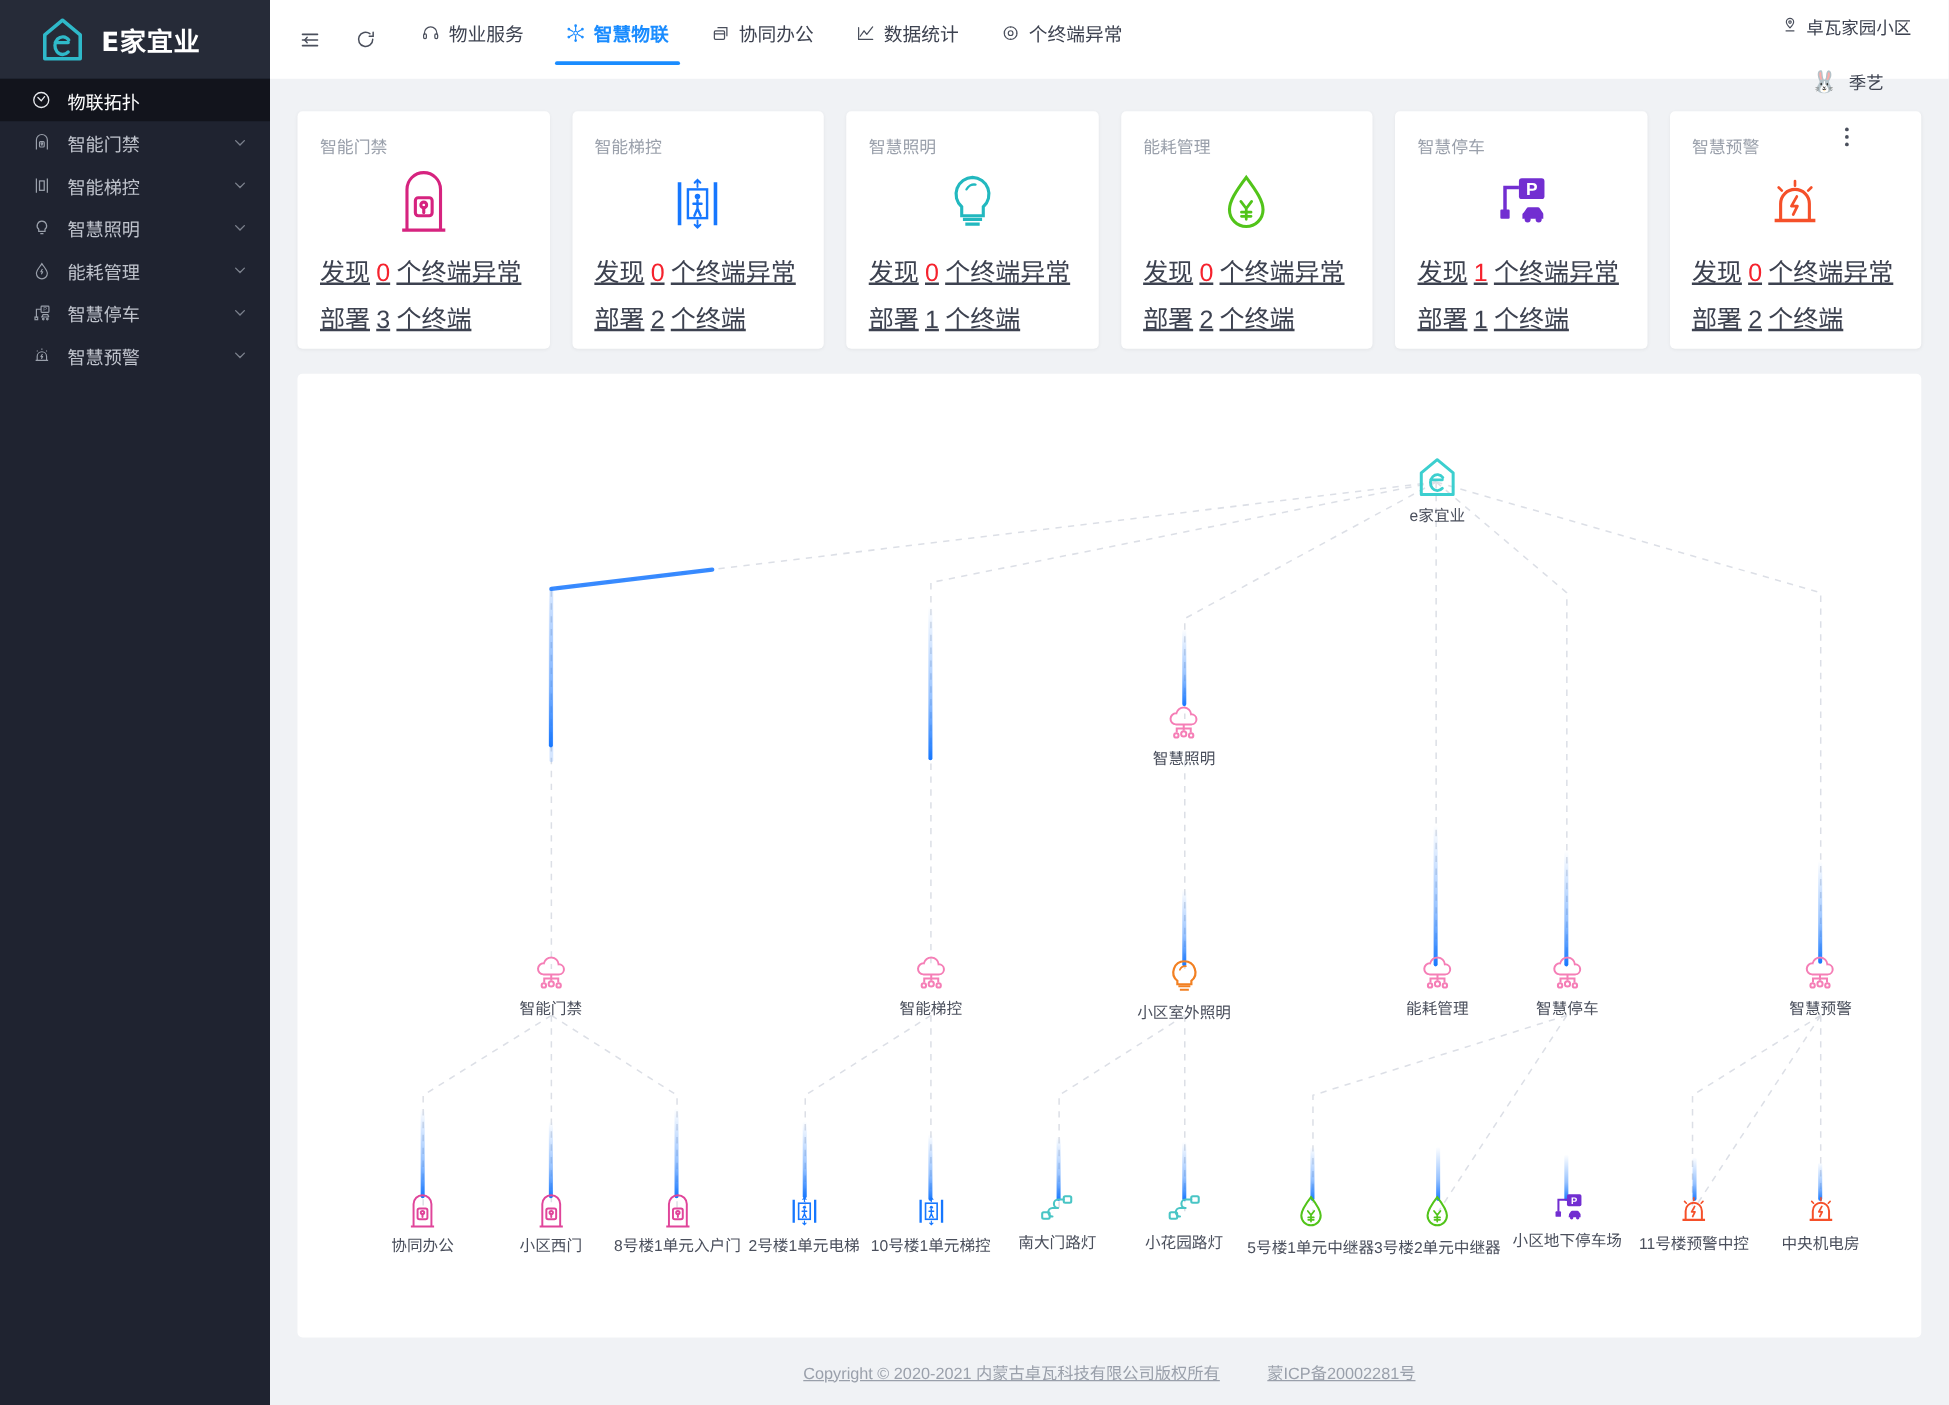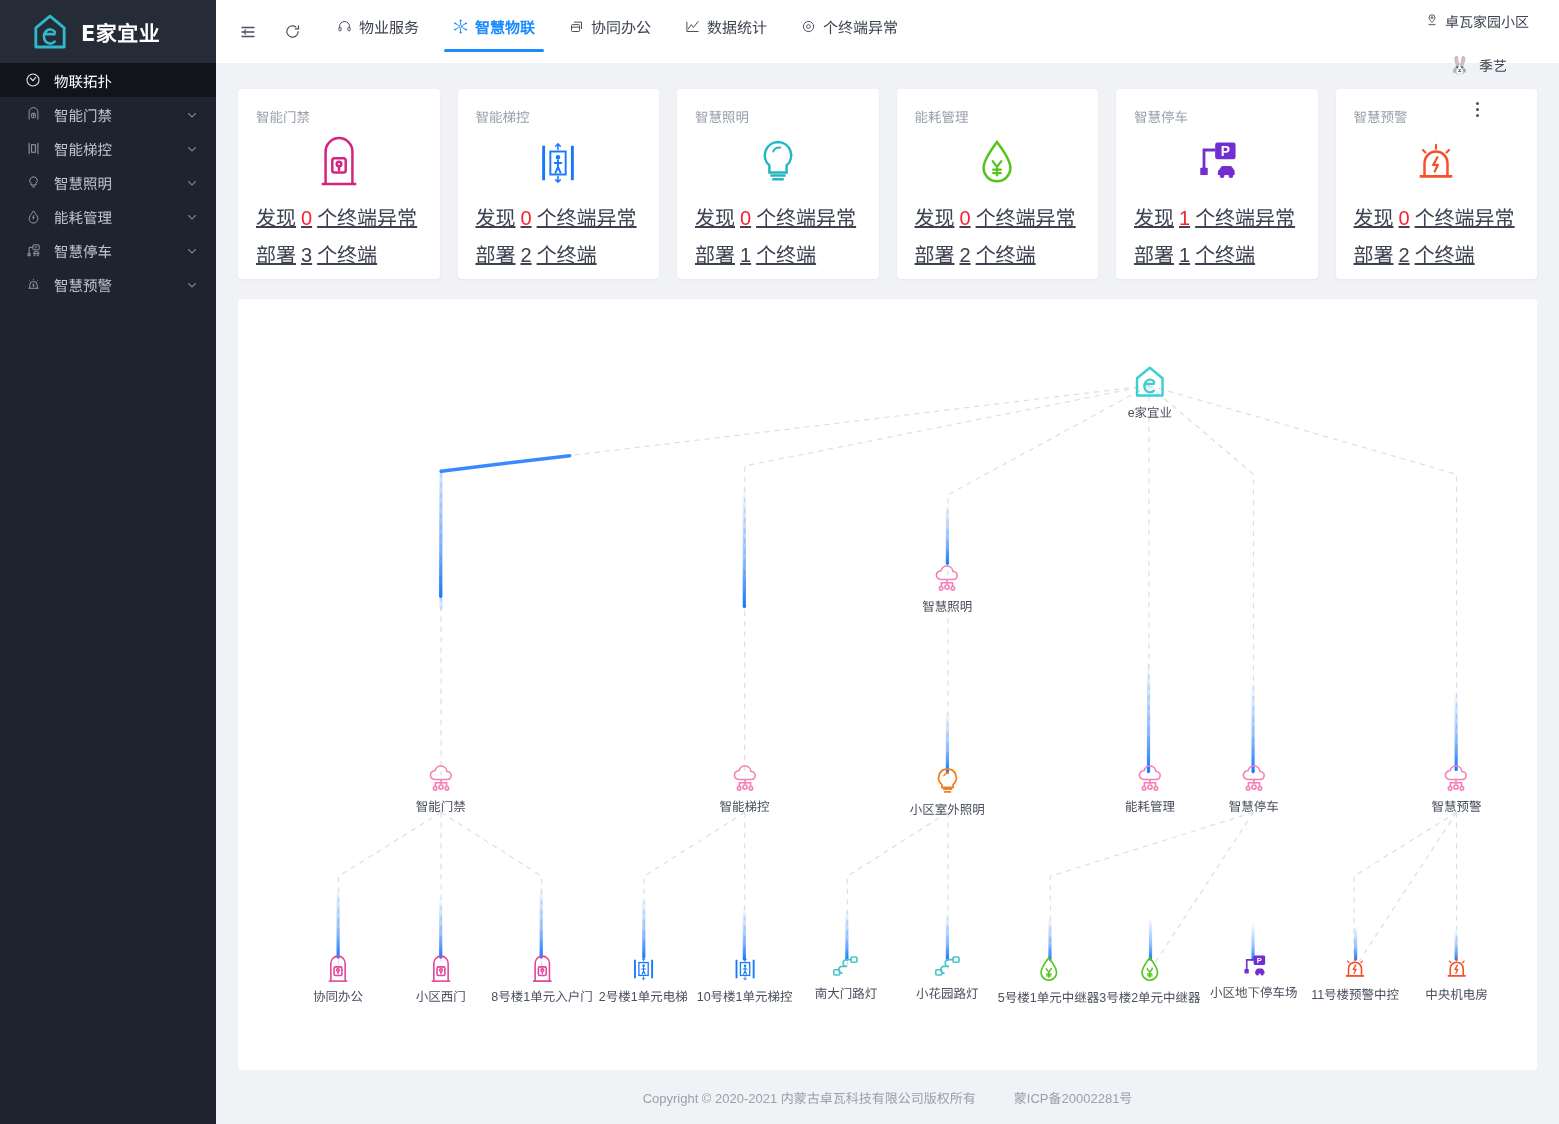--- a/index.html
+++ b/index.html
@@ -73,21 +73,21 @@
                 flex: 1; position: relative; overflow: hidden; min-height: 0; }
   .topo-svg { position: absolute; inset: 0; width: 100%; height: 100%; }
   .node { position: absolute; transform: translate(-50%, 0);
           display: flex; flex-direction: column; align-items: center; cursor: pointer; }
   .node-ico { display: flex; align-items: center; justify-content: center; }
   .node-label { font-size: 12.5px; color: #4a4f5c; white-space: nowrap; margin-top: 2px; }
   .node.root .node-label { font-size: 12.5px; }
 
   
   .footer { height: 54px; flex: 0 0 54px; display: flex; align-items: center;
-            justify-content: center; font-size: 13px; color: #9aa0ab; gap: 38px; }
+            justify-content: center; font-size: 13px; color: #9aa0ab; gap: 38px; text-decoration: underline; }
 </style>
 </head>
 <body>
 
 <div class="app">
 
   <aside class="sidebar">
     <div class="brand">
       <span class="brand-logo">
         <svg viewBox="0 0 48 48" width="40" height="40">

